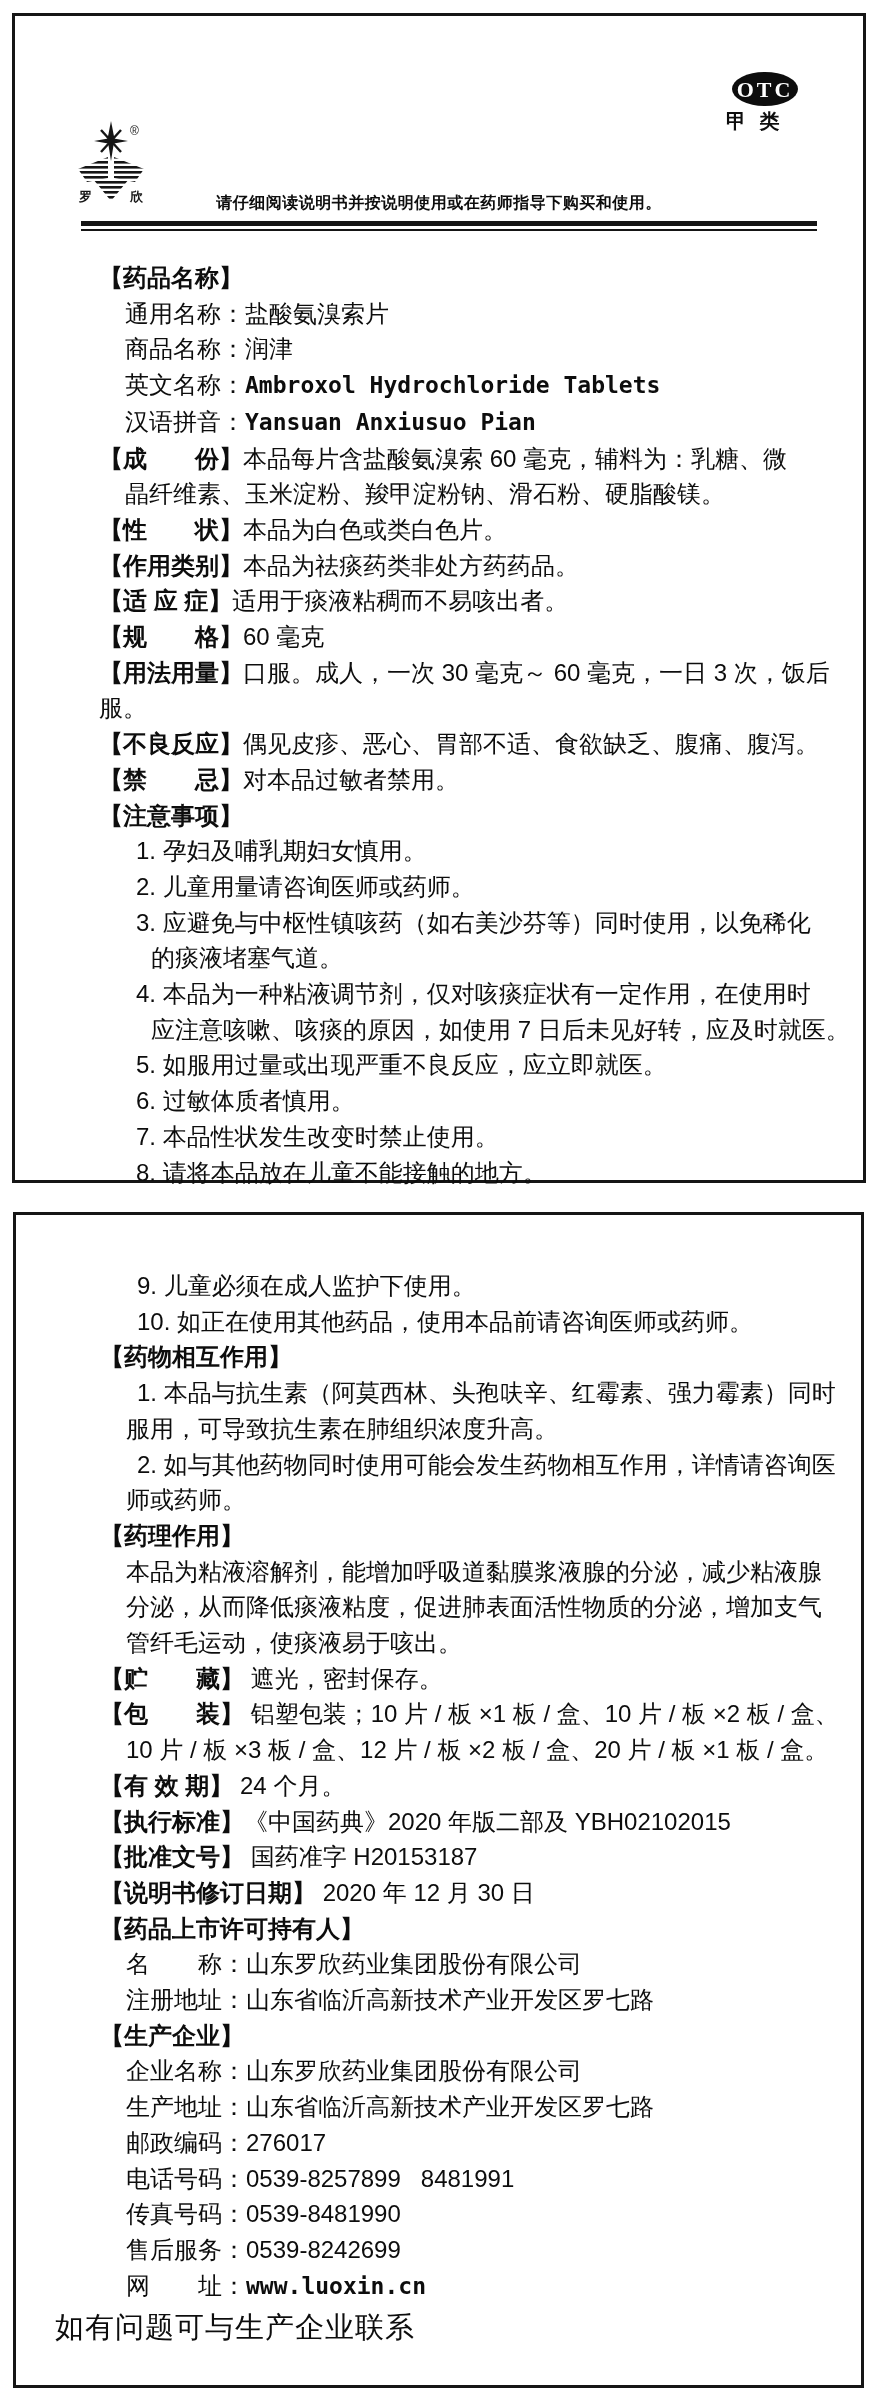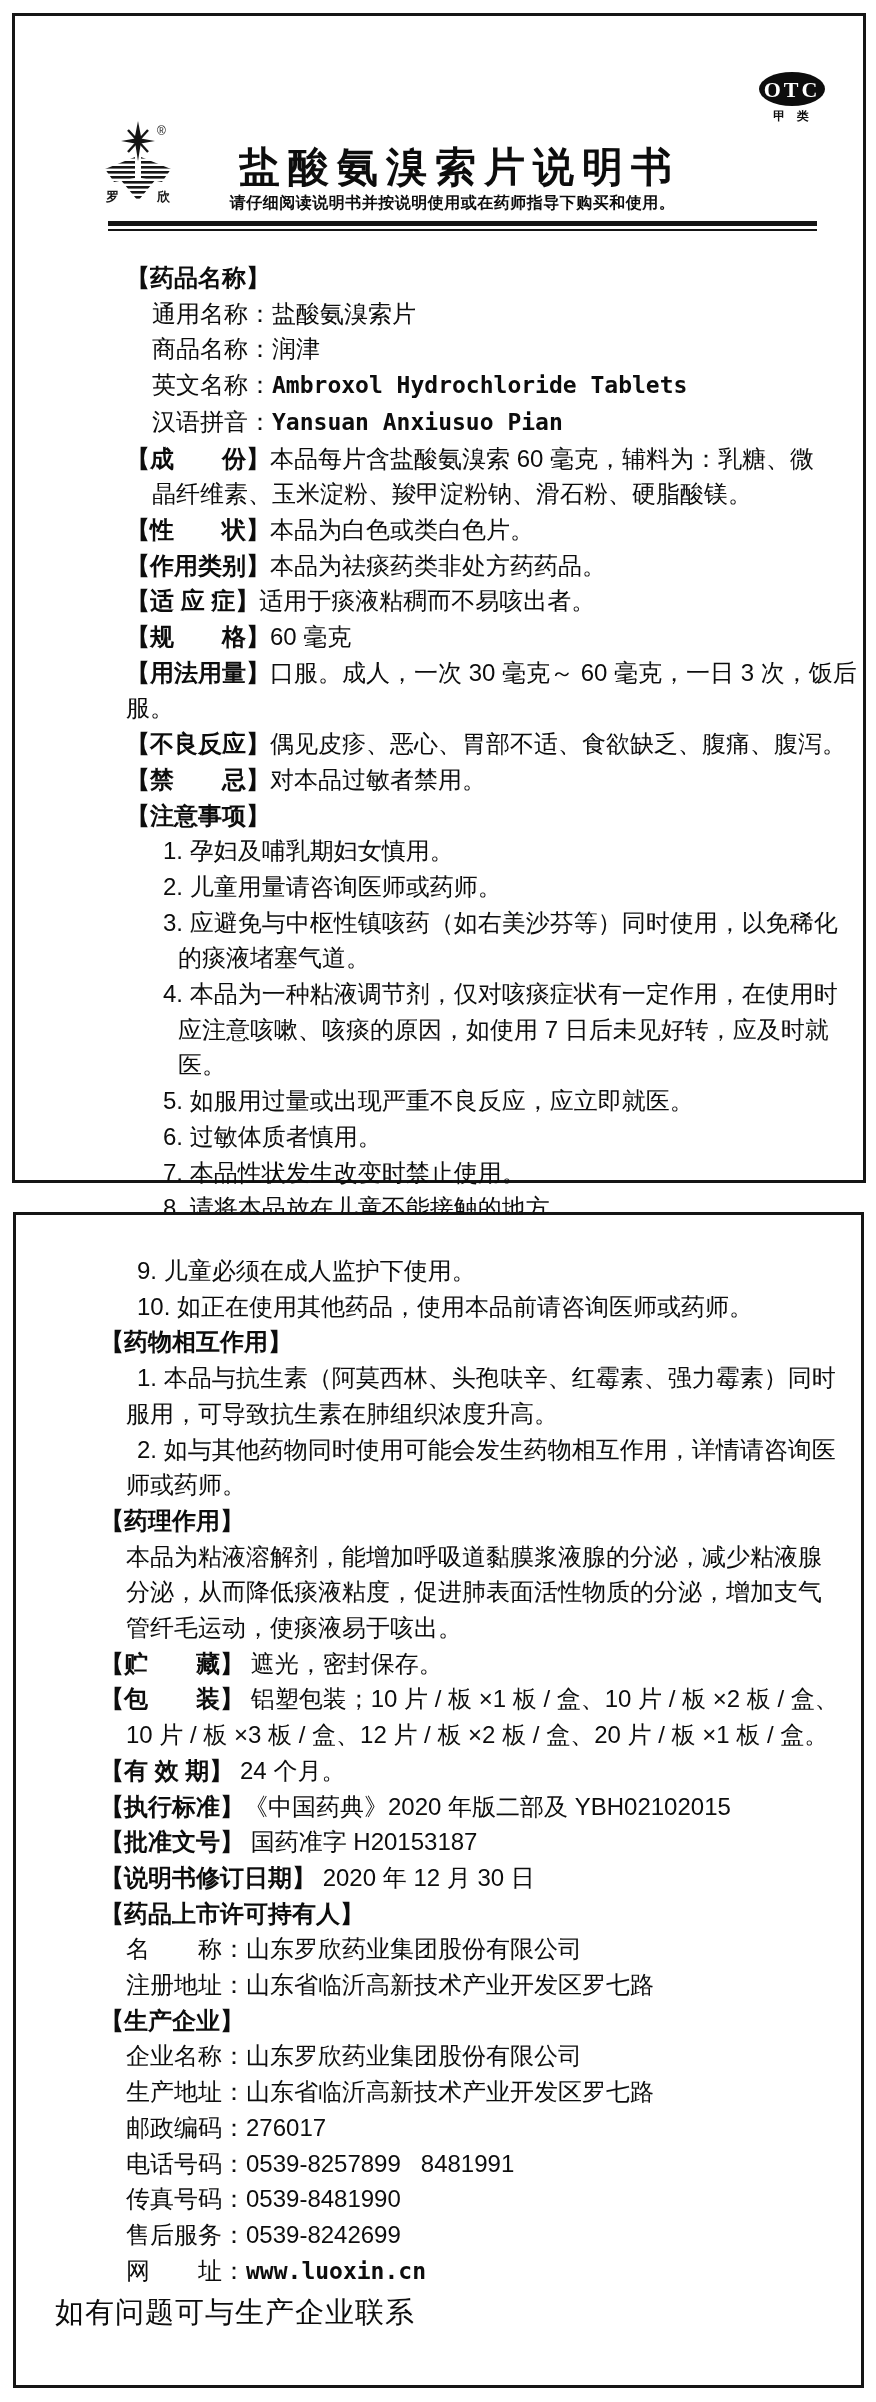--- a/index.html
+++ b/index.html
@@ -2,55 +2,55 @@
 <html><head>
 <meta charset="utf-8">
 <style>
   html,body{margin:0;padding:0;background:#fff;}
   .sheet{
     position:relative;width:876px;height:2402px;background:#fff;
     font-family:"Liberation Sans","DejaVu Sans",sans-serif;
     color:#0d0d0d;
   }
   .box{position:absolute;border:3px solid #151515;background:#fff;box-sizing:border-box;}
-  .box1{left:12px;top:13px;width:854px;height:1170px;padding-left:27px;}
+  .box1{left:12px;top:13px;width:854px;height:1170px;}
   .box2{left:13px;top:1212px;width:851px;height:1176px;}
 
   
   .hdr{position:relative;height:228px;}
   .otc-badge{
     position:absolute;left:717px;top:56px;width:66px;height:34px;
     background:#0d0d0d;border-radius:50%;
     color:#fff;text-align:center;line-height:35px;
     font-family:"Liberation Serif","DejaVu Serif",serif;
     font-size:22px;font-weight:bold;letter-spacing:3px;
   }
   .otc-class{
     position:absolute;left:711px;top:92px;width:80px;
-    text-align:center;font-size:12px;font-weight:bold;letter-spacing:4px;
+    text-align:left;font-size:20px;font-weight:bold;letter-spacing:4px;
   }
   .logo{position:absolute;left:63px;top:105px;}
   .title{
     position:absolute;left:0;top:124px;width:100%;margin:0;
     text-align:center;font-size:41px;font-weight:bold;letter-spacing:8px;
     padding-left:14px;box-sizing:border-box;
   }
   .notice{
     position:absolute;left:0;top:177px;width:100%;margin:0;
     text-align:center;font-size:16px;font-weight:bold;letter-spacing:0.5px;
   }
   .rule{
     position:absolute;left:66px;right:46px;top:205px;height:3px;
     border-top:5px solid #151515;border-bottom:2px solid #151515;
   }
 
   
   .content{font-size:24px;line-height:35.7px;white-space:pre-wrap;margin-left:21px;}
   .box1 .content{margin-top:16px;}
-  .box2 .content{padding-top:38px;}
+  .box2 .content{padding-top:53px;}
   .line{padding-left:89px;}
   .line.sec{padding-left:63px;}
   .line.num{padding-left:100px;}
   .line.cont{padding-left:115px;}
   .lbl{font-weight:bold;}
   .mono{font-family:"DejaVu Sans Mono","Liberation Mono",monospace;font-size:23px;font-weight:bold;}
   .footer-line{
     margin:4px 0 0 0;padding-left:39px;
     font-size:29px;font-weight:normal;letter-spacing:1px;
   }
@@ -79,21 +79,20 @@
         <line x1="23" y1="9" x2="43" y2="31" stroke="#151515" stroke-width="2.4"></line>
         <line x1="43" y1="9" x2="23" y2="31" stroke="#151515" stroke-width="2.4"></line>
         <polygon points="0,48 30,36 30,57 9,61" fill="url(#st)"></polygon>
         <polygon points="36,36 66,48 57,61 36,57" fill="url(#st)"></polygon>
         <polygon points="15,58 51,58 33,80" fill="url(#st)"></polygon>
         <text x="52" y="14" font-size="12" fill="#151515">®</text>
         <text x="1" y="80" font-size="13" font-weight="bold" fill="#151515">罗</text>
         <text x="52" y="80" font-size="13" font-weight="bold" fill="#151515">欣</text>
       </svg>
 
-      <h1 class="title">盐酸氨溴索片说明书</h1>
       <p class="notice">请仔细阅读说明书并按说明使用或在药师指导下购买和使用。</p>
       <div class="rule"></div>
     </div>
 
     <div class="content" id="box1-content"><div class="line sec"><span class="lbl">【药品名称】</span></div><div class="line ind"><span>通用名称：盐酸氨溴索片</span></div><div class="line ind"><span>商品名称：润津</span></div><div class="line ind"><span>英文名称：</span><span class="mono">Ambroxol Hydrochloride Tablets</span></div><div class="line ind"><span>汉语拼音：</span><span class="mono">Yansuan Anxiusuo Pian</span></div><div class="line sec"><span class="lbl">【成　　份】</span><span>本品每片含盐酸氨溴索 60 毫克，辅料为：乳糖、微</span></div><div class="line ind"><span>晶纤维素、玉米淀粉、羧甲淀粉钠、滑石粉、硬脂酸镁。</span></div><div class="line sec"><span class="lbl">【性　　状】</span><span>本品为白色或类白色片。</span></div><div class="line sec"><span class="lbl">【作用类别】</span><span>本品为祛痰药类非处方药药品。</span></div><div class="line sec"><span class="lbl">【适 应 症】</span><span>适用于痰液粘稠而不易咳出者。</span></div><div class="line sec"><span class="lbl">【规　　格】</span><span>60 毫克</span></div><div class="line sec"><span class="lbl">【用法用量】</span><span>口服。成人，一次 30 毫克～ 60 毫克，一日 3 次，饭后服。</span></div><div class="line sec"><span class="lbl">【不良反应】</span><span>偶见皮疹、恶心、胃部不适、食欲缺乏、腹痛、腹泻。</span></div><div class="line sec"><span class="lbl">【禁　　忌】</span><span>对本品过敏者禁用。</span></div><div class="line sec"><span class="lbl">【注意事项】</span></div><div class="line num"><span>1. 孕妇及哺乳期妇女慎用。</span></div><div class="line num"><span>2. 儿童用量请咨询医师或药师。</span></div><div class="line num"><span>3. 应避免与中枢性镇咳药（如右美沙芬等）同时使用，以免稀化</span></div><div class="line cont"><span>的痰液堵塞气道。</span></div><div class="line num"><span>4. 本品为一种粘液调节剂，仅对咳痰症状有一定作用，在使用时</span></div><div class="line cont"><span>应注意咳嗽、咳痰的原因，如使用 7 日后未见好转，应及时就医。</span></div><div class="line num"><span>5. 如服用过量或出现严重不良反应，应立即就医。</span></div><div class="line num"><span>6. 过敏体质者慎用。</span></div><div class="line num"><span>7. 本品性状发生改变时禁止使用。</span></div><div class="line num"><span>8. 请将本品放在儿童不能接触的地方。</span></div></div>
   </section>
 
   <section class="box box2">
     <div class="content" id="box2-content"><div class="line num"><span>9. 儿童必须在成人监护下使用。</span></div><div class="line num"><span>10. 如正在使用其他药品，使用本品前请咨询医师或药师。</span></div><div class="line sec"><span class="lbl">【药物相互作用】</span></div><div class="line num"><span>1. 本品与抗生素（阿莫西林、头孢呋辛、红霉素、强力霉素）同时</span></div><div class="line ind"><span>服用，可导致抗生素在肺组织浓度升高。</span></div><div class="line num"><span>2. 如与其他药物同时使用可能会发生药物相互作用，详情请咨询医</span></div><div class="line ind"><span>师或药师。</span></div><div class="line sec"><span class="lbl">【药理作用】</span></div><div class="line ind"><span>本品为粘液溶解剂，能增加呼吸道黏膜浆液腺的分泌，减少粘液腺</span></div><div class="line ind"><span>分泌，从而降低痰液粘度，促进肺表面活性物质的分泌，增加支气</span></div><div class="line ind"><span>管纤毛运动，使痰液易于咳出。</span></div><div class="line sec"><span class="lbl">【贮　　藏】</span><span> 遮光，密封保存。</span></div><div class="line sec"><span class="lbl">【包　　装】</span><span> 铝塑包装；10 片 / 板 ×1 板 / 盒、10 片 / 板 ×2 板 / 盒、</span></div><div class="line ind"><span>10 片 / 板 ×3 板 / 盒、12 片 / 板 ×2 板 / 盒、20 片 / 板 ×1 板 / 盒。</span></div><div class="line sec"><span class="lbl">【有 效 期】</span><span> 24 个月。</span></div><div class="line sec"><span class="lbl">【执行标准】</span><span>《中国药典》2020 年版二部及 YBH02102015</span></div><div class="line sec"><span class="lbl">【批准文号】</span><span> 国药准字 H20153187</span></div><div class="line sec"><span class="lbl">【说明书修订日期】</span><span> 2020 年 12 月 30 日</span></div><div class="line sec"><span class="lbl">【药品上市许可持有人】</span></div><div class="line ind"><span>名　　称：山东罗欣药业集团股份有限公司</span></div><div class="line ind"><span>注册地址：山东省临沂高新技术产业开发区罗七路</span></div><div class="line sec"><span class="lbl">【生产企业】</span></div><div class="line ind"><span>企业名称：山东罗欣药业集团股份有限公司</span></div><div class="line ind"><span>生产地址：山东省临沂高新技术产业开发区罗七路</span></div><div class="line ind"><span>邮政编码：276017</span></div><div class="line ind"><span>电话号码：0539-8257899   8481991</span></div><div class="line ind"><span>传真号码：0539-8481990</span></div><div class="line ind"><span>售后服务：0539-8242699</span></div><div class="line ind"><span>网　　址：</span><span class="mono">www.luoxin.cn</span></div></div>
     <p class="footer-line">如有问题可与生产企业联系</p>

